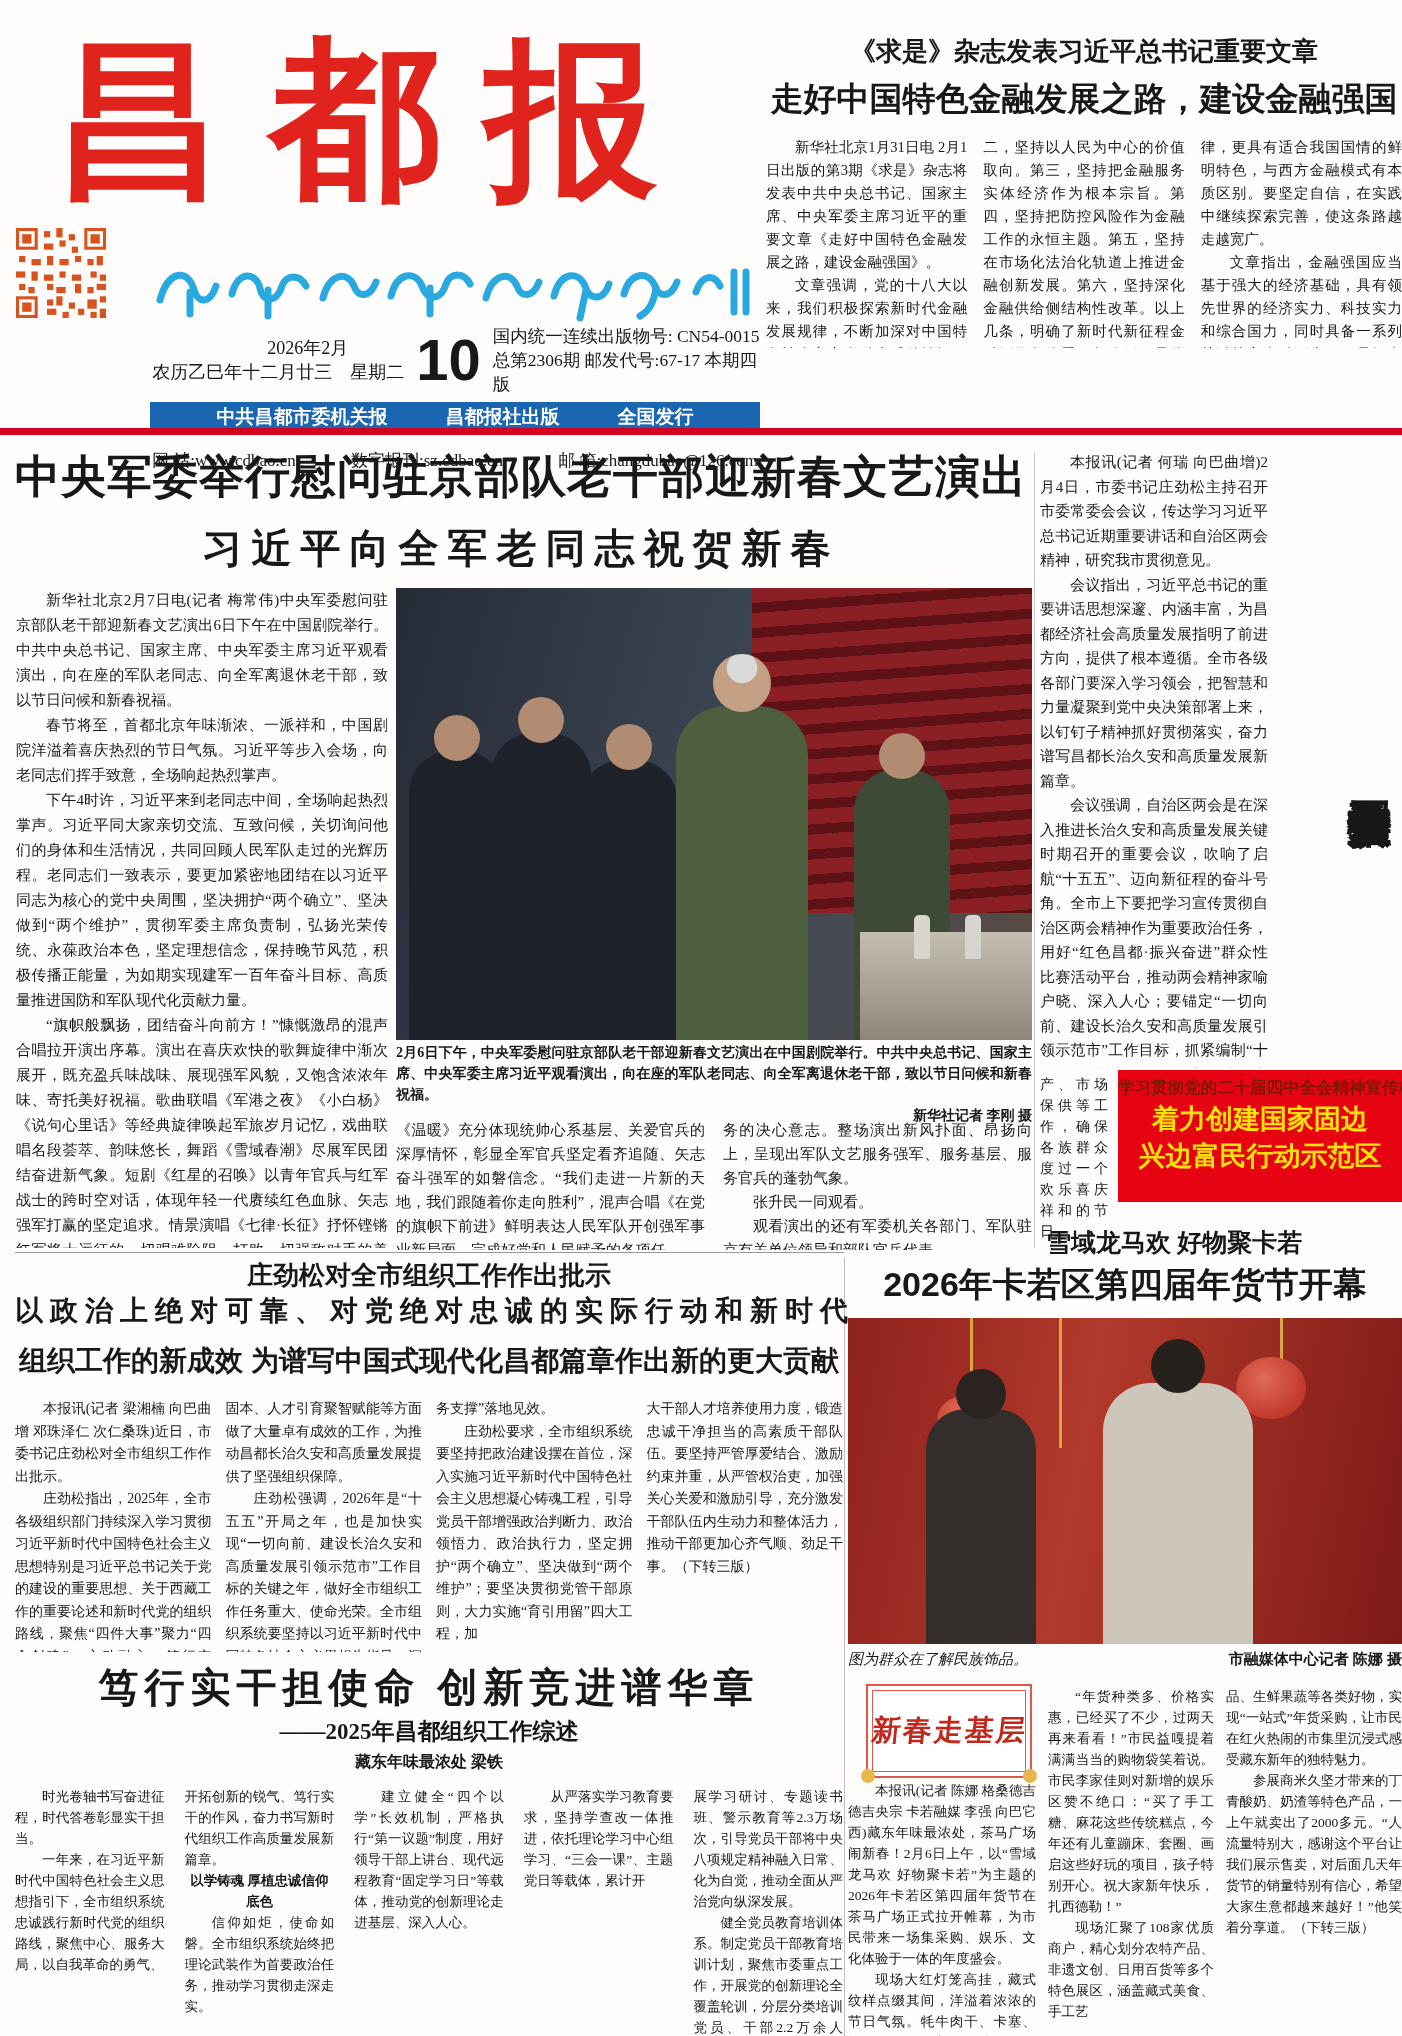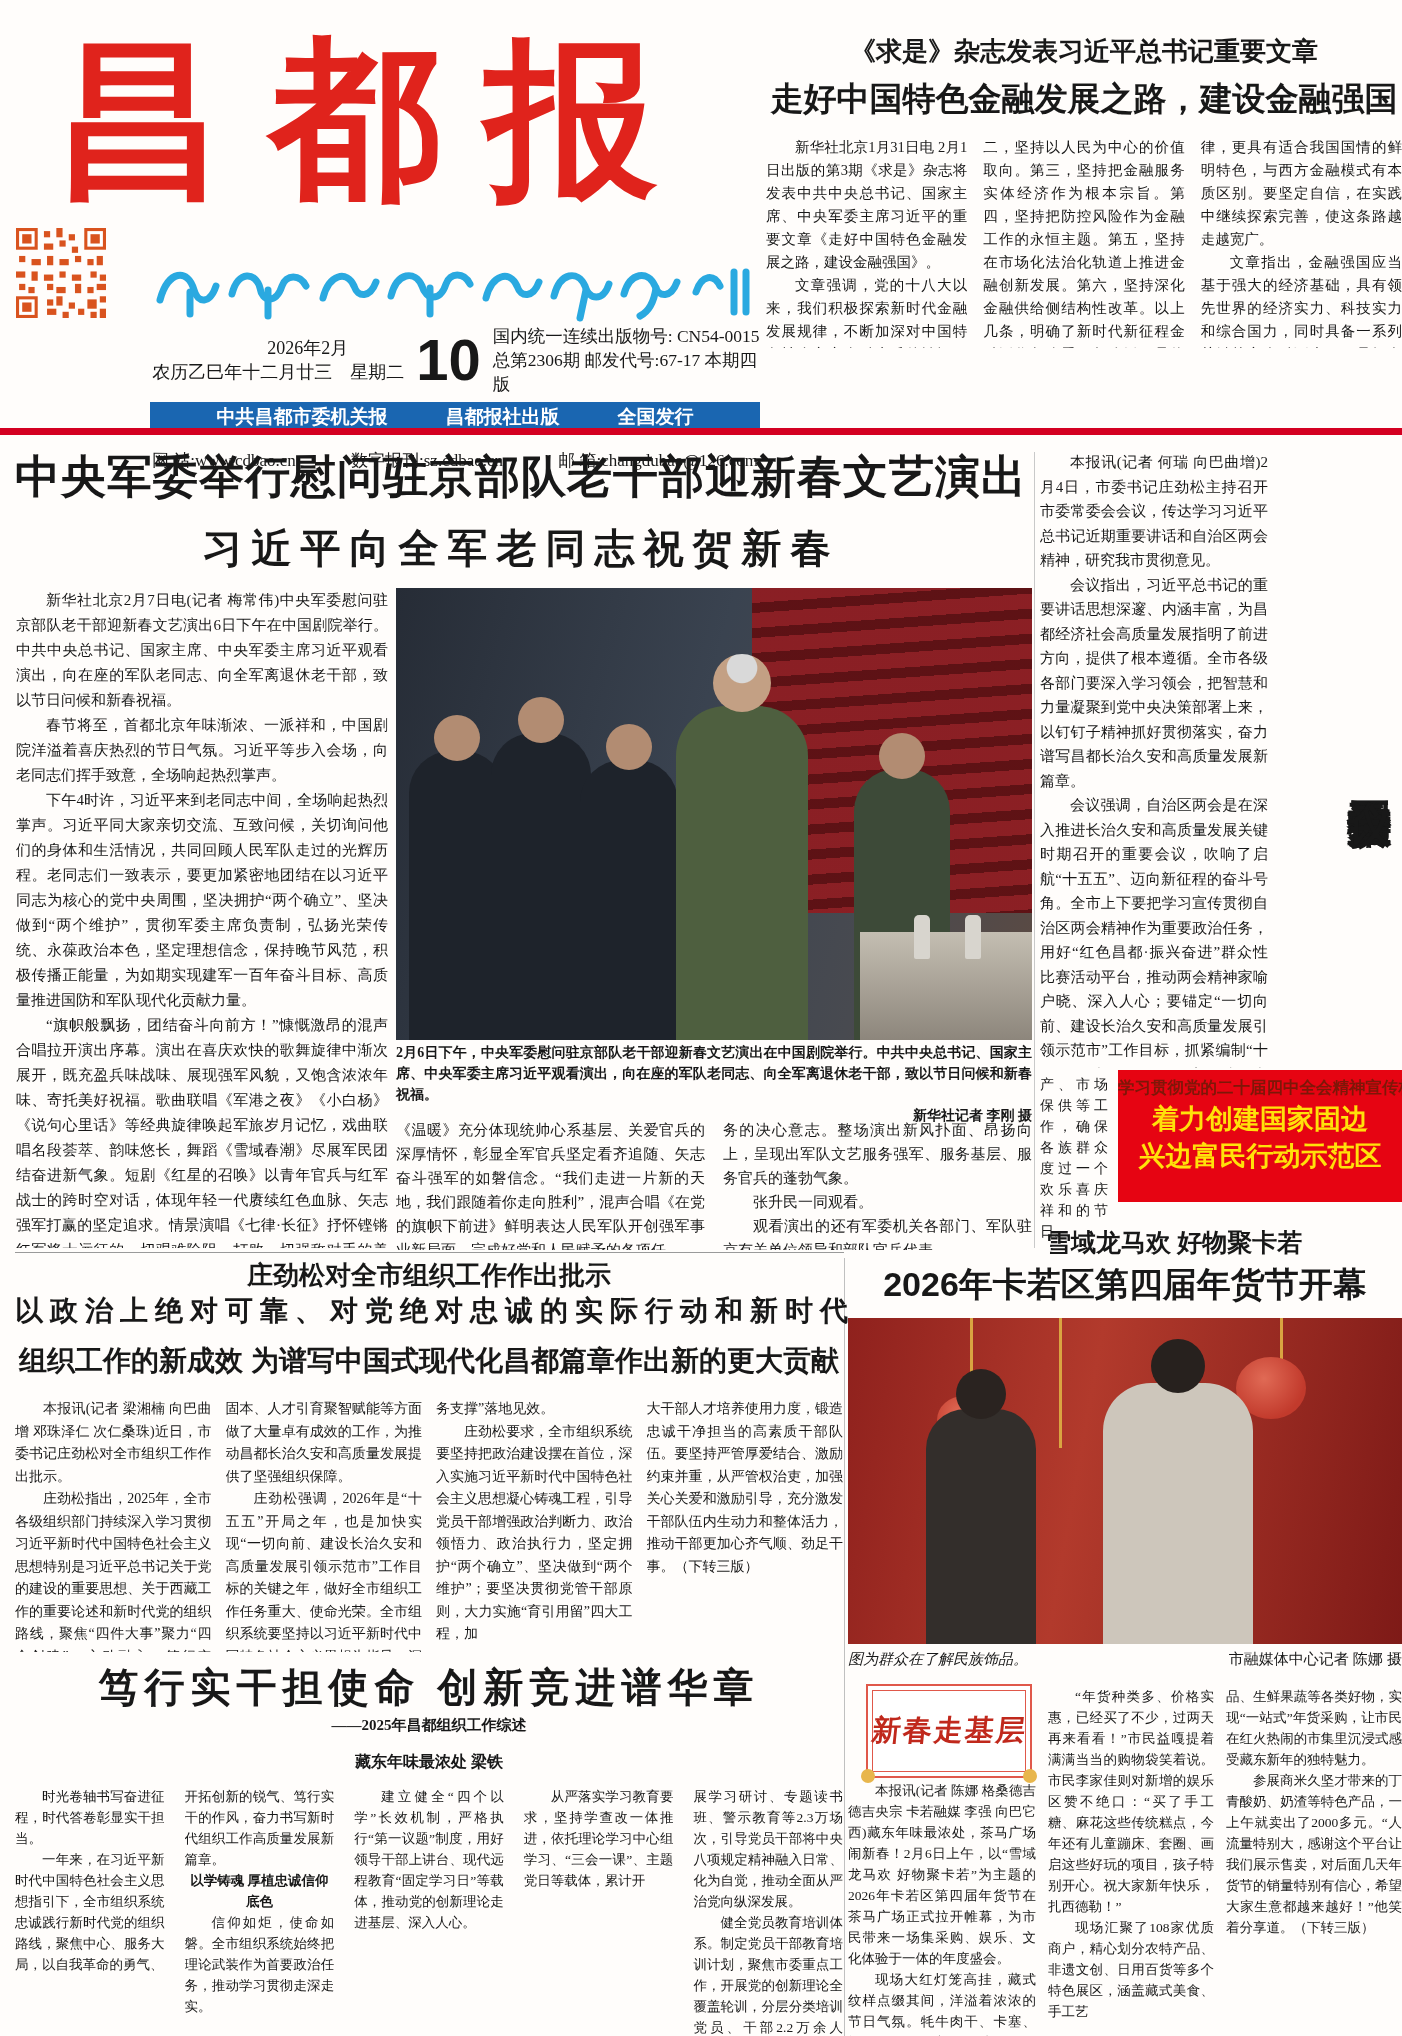--- a/index.html
+++ b/index.html
@@ -58,38 +58,38 @@
   .vline1{left:1034px;top:452px;width:0;height:796px;border-left:1px solid #c9c9c9;}
   .hline1{left:15px;top:1252px;width:829px;height:0;border-top:1px solid #9a9a9a;}
   .vline2{left:844px;top:1258px;width:0;height:778px;border-left:1px solid #c0c0c0;}
 
   
   .kicker2{left:15px;top:1258px;width:828px;font-size:26px;font-weight:bold;}
   .hl2a{left:15px;top:1292px;width:828px;font-size:28px;font-weight:900;letter-spacing:7px;}
   .hl2b{left:15px;top:1342px;width:828px;font-size:28px;font-weight:900;letter-spacing:0px;}
   .inst-body{left:15px;top:1398px;width:828px;height:254px;font-size:14px;line-height:22.5px;gap:14px;}
   .rev-hl{left:15px;top:1660px;width:828px;font-size:40px;font-weight:900;letter-spacing:6px;}
-  .rev-sub{left:15px;top:1716px;width:828px;font-size:15px;font-weight:bold;}
+  .rev-sub{left:15px;top:1716px;width:828px;font-size:23px;font-weight:bold;}
   .rev-byline{left:15px;top:1752px;width:828px;font-size:16px;font-weight:bold;}
   .rev-body{left:15px;top:1786px;width:828px;height:250px;font-size:13.5px;line-height:21px;gap:20px;}
   .rev-body .col:nth-child(2) p:nth-child(2){text-align:center;font-weight:bold;text-indent:0;}
 
   
   .kicker3{left:1046px;top:1226px;font-size:25px;font-weight:bold;}
   .hl3{left:848px;top:1262px;width:554px;font-size:34px;font-weight:900;}
   .photo2{left:848px;top:1318px;width:554px;height:326px;background:linear-gradient(100deg,#8f211d,#b23a2c 42%,#7e1a17);overflow:hidden;}
   .p2-lant{position:absolute;border-radius:50%;background:radial-gradient(circle at 40% 35%,#e06a55,#c23a2c 70%);}
   .p2-string{position:absolute;top:0;width:3px;background:#d9a441;}
   .p2-fig-d{position:absolute;bottom:0;left:14%;width:110px;height:72%;background:#332e2b;border-radius:40px 40px 0 0;}
   .p2-fig-d::before{content:"";position:absolute;top:-40px;left:50%;transform:translateX(-50%);width:50px;height:50px;border-radius:50%;background:#2a2320;}
   .p2-fig-l{position:absolute;bottom:0;left:46%;width:150px;height:80%;background:#cdc6bb;border-radius:48px 48px 0 0;}
   .p2-fig-l::before{content:"";position:absolute;top:-44px;left:50%;transform:translateX(-50%);width:54px;height:54px;border-radius:50%;background:#27211e;}
   .caption2{left:848px;top:1650px;width:554px;display:flex;justify-content:space-between;font-size:15px;gap:17px;}
   .caption2 .c-left{font-style:italic;}
-  .caption2 .c-right{font-weight:normal;}
+  .caption2 .c-right{font-weight:bold;}
   .cjbox{left:866px;top:1684px;width:162px;height:90px;border:2px solid #e0584a;box-shadow:inset 0 0 0 4px #fff,inset 0 0 0 5px #e0584a;display:flex;align-items:center;justify-content:center;background:#fff;}
   .cjbox .cj-text{font-size:29px;font-weight:bold;color:#c0281c;transform:skewX(-6deg);letter-spacing:2px;}
   .cjbox .knot{position:absolute;width:14px;height:14px;border-radius:50%;background:#e8b64c;bottom:-7px;}
   .colB{left:848px;top:1780px;width:188px;height:256px;font-size:13.5px;line-height:21px;}
   .colC{left:1048px;top:1686px;width:166px;height:350px;font-size:13.5px;line-height:21px;}
   .colD{left:1226px;top:1686px;width:176px;height:350px;font-size:13.5px;line-height:21px;}
 </style>
 </head>
 <body>
 

